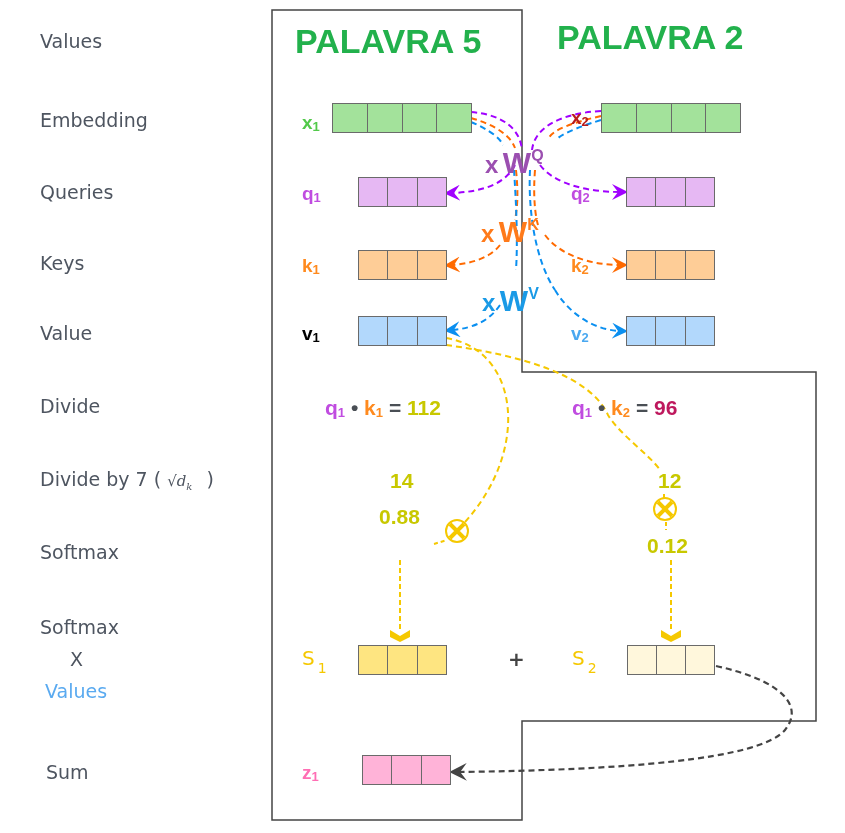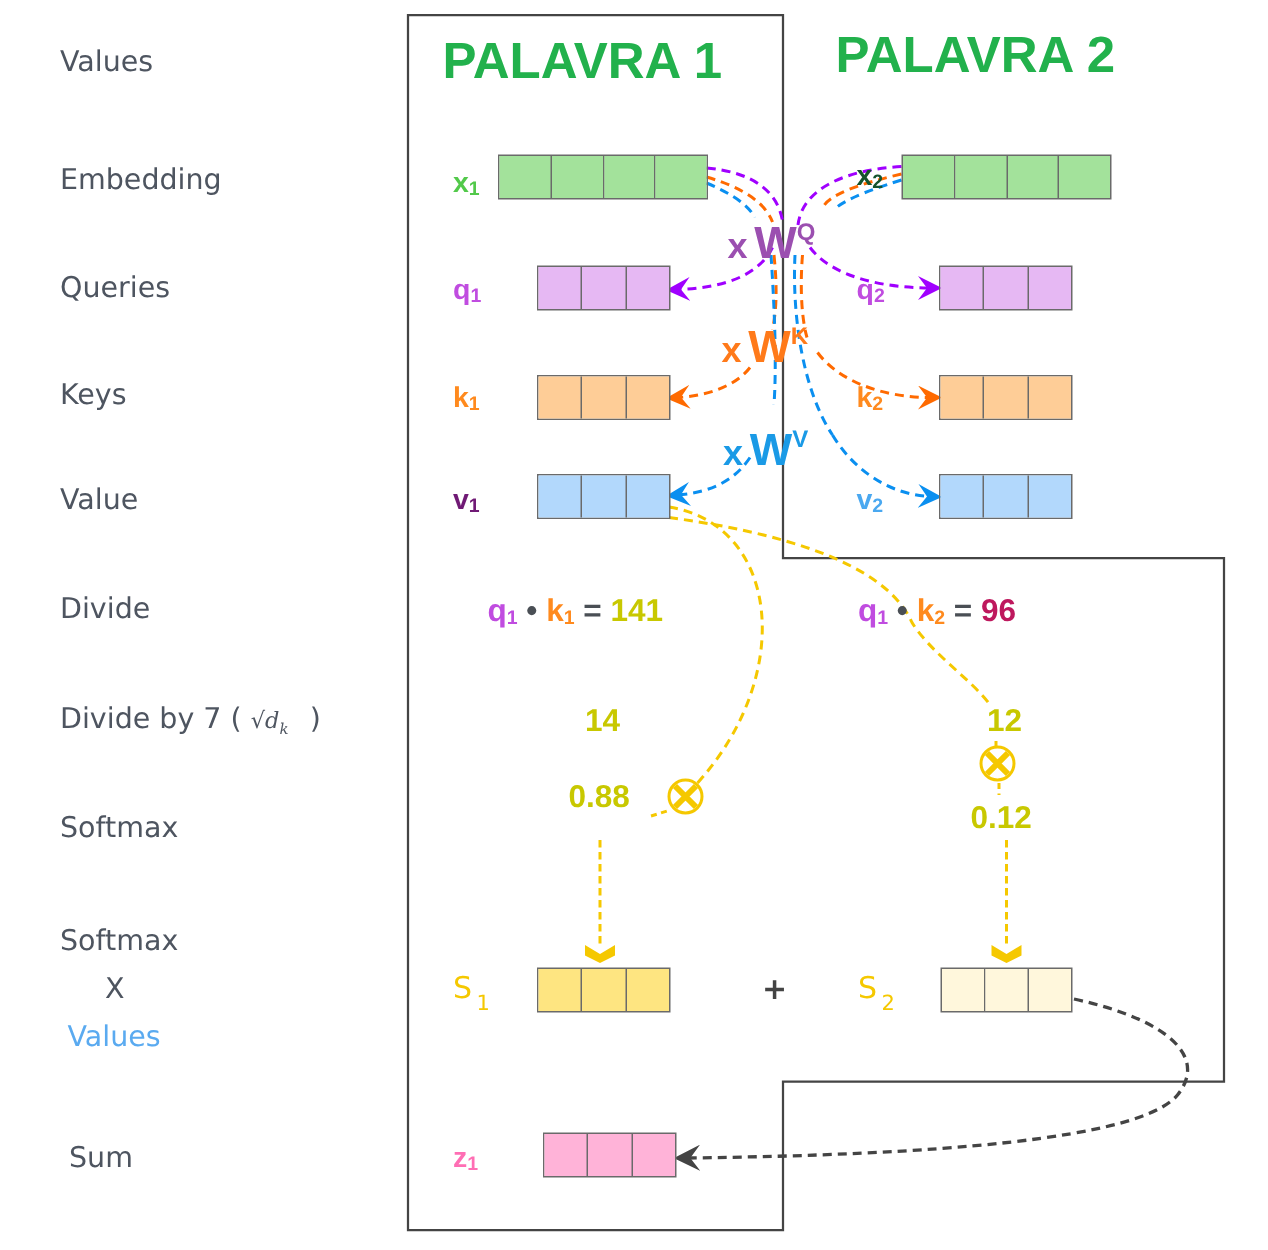--- a/index.html
+++ b/index.html
@@ -112,30 +112,30 @@
   </g>
 
   <path d="M400,560 L400,632" fill="none" stroke="#f5c800" stroke-width="2" stroke-dasharray="5,3"></path>
   <path d="M390,630 L400,636 L410,630 L410,637 L400,642 L390,637 Z" fill="#f5c800"></path>
   <path d="M671,560 L671,632" fill="none" stroke="#f5c800" stroke-width="2" stroke-dasharray="5,3"></path>
   <path d="M661,630 L671,636 L681,630 L681,637 L671,642 L661,637 Z" fill="#f5c800"></path>
 
   <path d="M716,666 C780,680 805,705 785,730 C760,760 620,770 458,772" fill="none" stroke="#444" stroke-width="2.2" stroke-dasharray="6,4" marker-end="url(#arrGray)"></path>
 </svg>
 
-<div class="title" style="left:295px; top:24px">PALAVRA 1</div>
+<div class="title" style="left:295px; top:24px">PALAVRA 5</div>
 <div class="title" style="left:557px; top:20px">PALAVRA 2</div>
 
 <div class="vec-label" style="left:302px; top:113px; color:#52c94a"><span>x</span><sub>1</sub></div>
-<div class="vec-label" style="left:571px; top:108px; color:#14532d"><span>x</span><sub>2</sub></div>
+<div class="vec-label" style="left:571px; top:108px; color:#b91c1c"><span>x</span><sub>2</sub></div>
 <div class="vec-label" style="left:302px; top:184px; color:#c04ce0"><span>q</span><sub>1</sub></div>
 <div class="vec-label" style="left:571px; top:184px; color:#c04ce0"><span>q</span><sub>2</sub></div>
 <div class="vec-label" style="left:302px; top:256px; color:#ff8a1e"><span>k</span><sub>1</sub></div>
 <div class="vec-label" style="left:571px; top:256px; color:#ff8a1e"><span>k</span><sub>2</sub></div>
-<div class="vec-label" style="left:302px; top:324px; color:#701a75"><span>v</span><sub>1</sub></div>
+<div class="vec-label" style="left:302px; top:324px; color:#000000"><span>v</span><sub>1</sub></div>
 <div class="vec-label" style="left:571px; top:324px; color:#4aa8f0"><span>v</span><sub>2</sub></div>
 <div class="s-label" style="left:302px; top:648px"><span>S</span><sub>1</sub></div>
 <div class="s-label" style="left:572px; top:648px"><span>S</span><sub>2</sub></div>
 <div class="vec-label" style="left:302px; top:763px; color:#ff6eb4"><span>z</span><sub>1</sub></div>
 
 <div class="vec" style="left:332px; top:103px; width:140px">
     <div class="cell" style="background: rgb(163, 226, 155);"></div>
     <div class="cell" style="background: rgb(163, 226, 155);"></div>
     <div class="cell" style="background: rgb(163, 226, 155);"></div>
     <div class="cell" style="background: rgb(163, 226, 155);"></div>
@@ -203,29 +203,29 @@
 <div class="wlabel" style="left:482px; top:286px; color:#1a9ae6">
   <span class="x">x</span>
   <span class="w">W</span><sup>V</sup>
 </div>
 
 <div class="calc" style="left:325px; top:397px">
   <span style="color:#c04ce0"><span>q</span><sub>1</sub></span>
   <span style="color:#4a4f55">•</span>
   <span style="color:#ff8a1e"><span>k</span><sub>1</sub></span>
   <span style="color:#4a4f55">=</span>
-  <span style="color:#c8c800">141</span>
+  <span style="color:#c8c800">112</span>
 </div>
 <div class="calc" style="left:572px; top:397px">
   <span style="color:#c04ce0"><span>q</span><sub>1</sub></span>
   <span style="color:#4a4f55">•</span>
   <span style="color:#ff8a1e"><span>k</span><sub>2</sub></span>
   <span style="color:#4a4f55">=</span>
   <span style="color:#be185d">96</span>
 </div>
 
 <div class="num" style="left:390px; top:470px">14</div>
 <div class="num" style="left:658px; top:470px">12</div>
 
-<div class="num" style="left:379px; top:521px">0.88</div>
+<div class="num" style="left:379px; top:506px">0.88</div>
 <div class="num" style="left:647px; top:535px">0.12</div>
 
 <div class="plus" style="left:508px; top:649px">+</div>
 
 </body></html>

